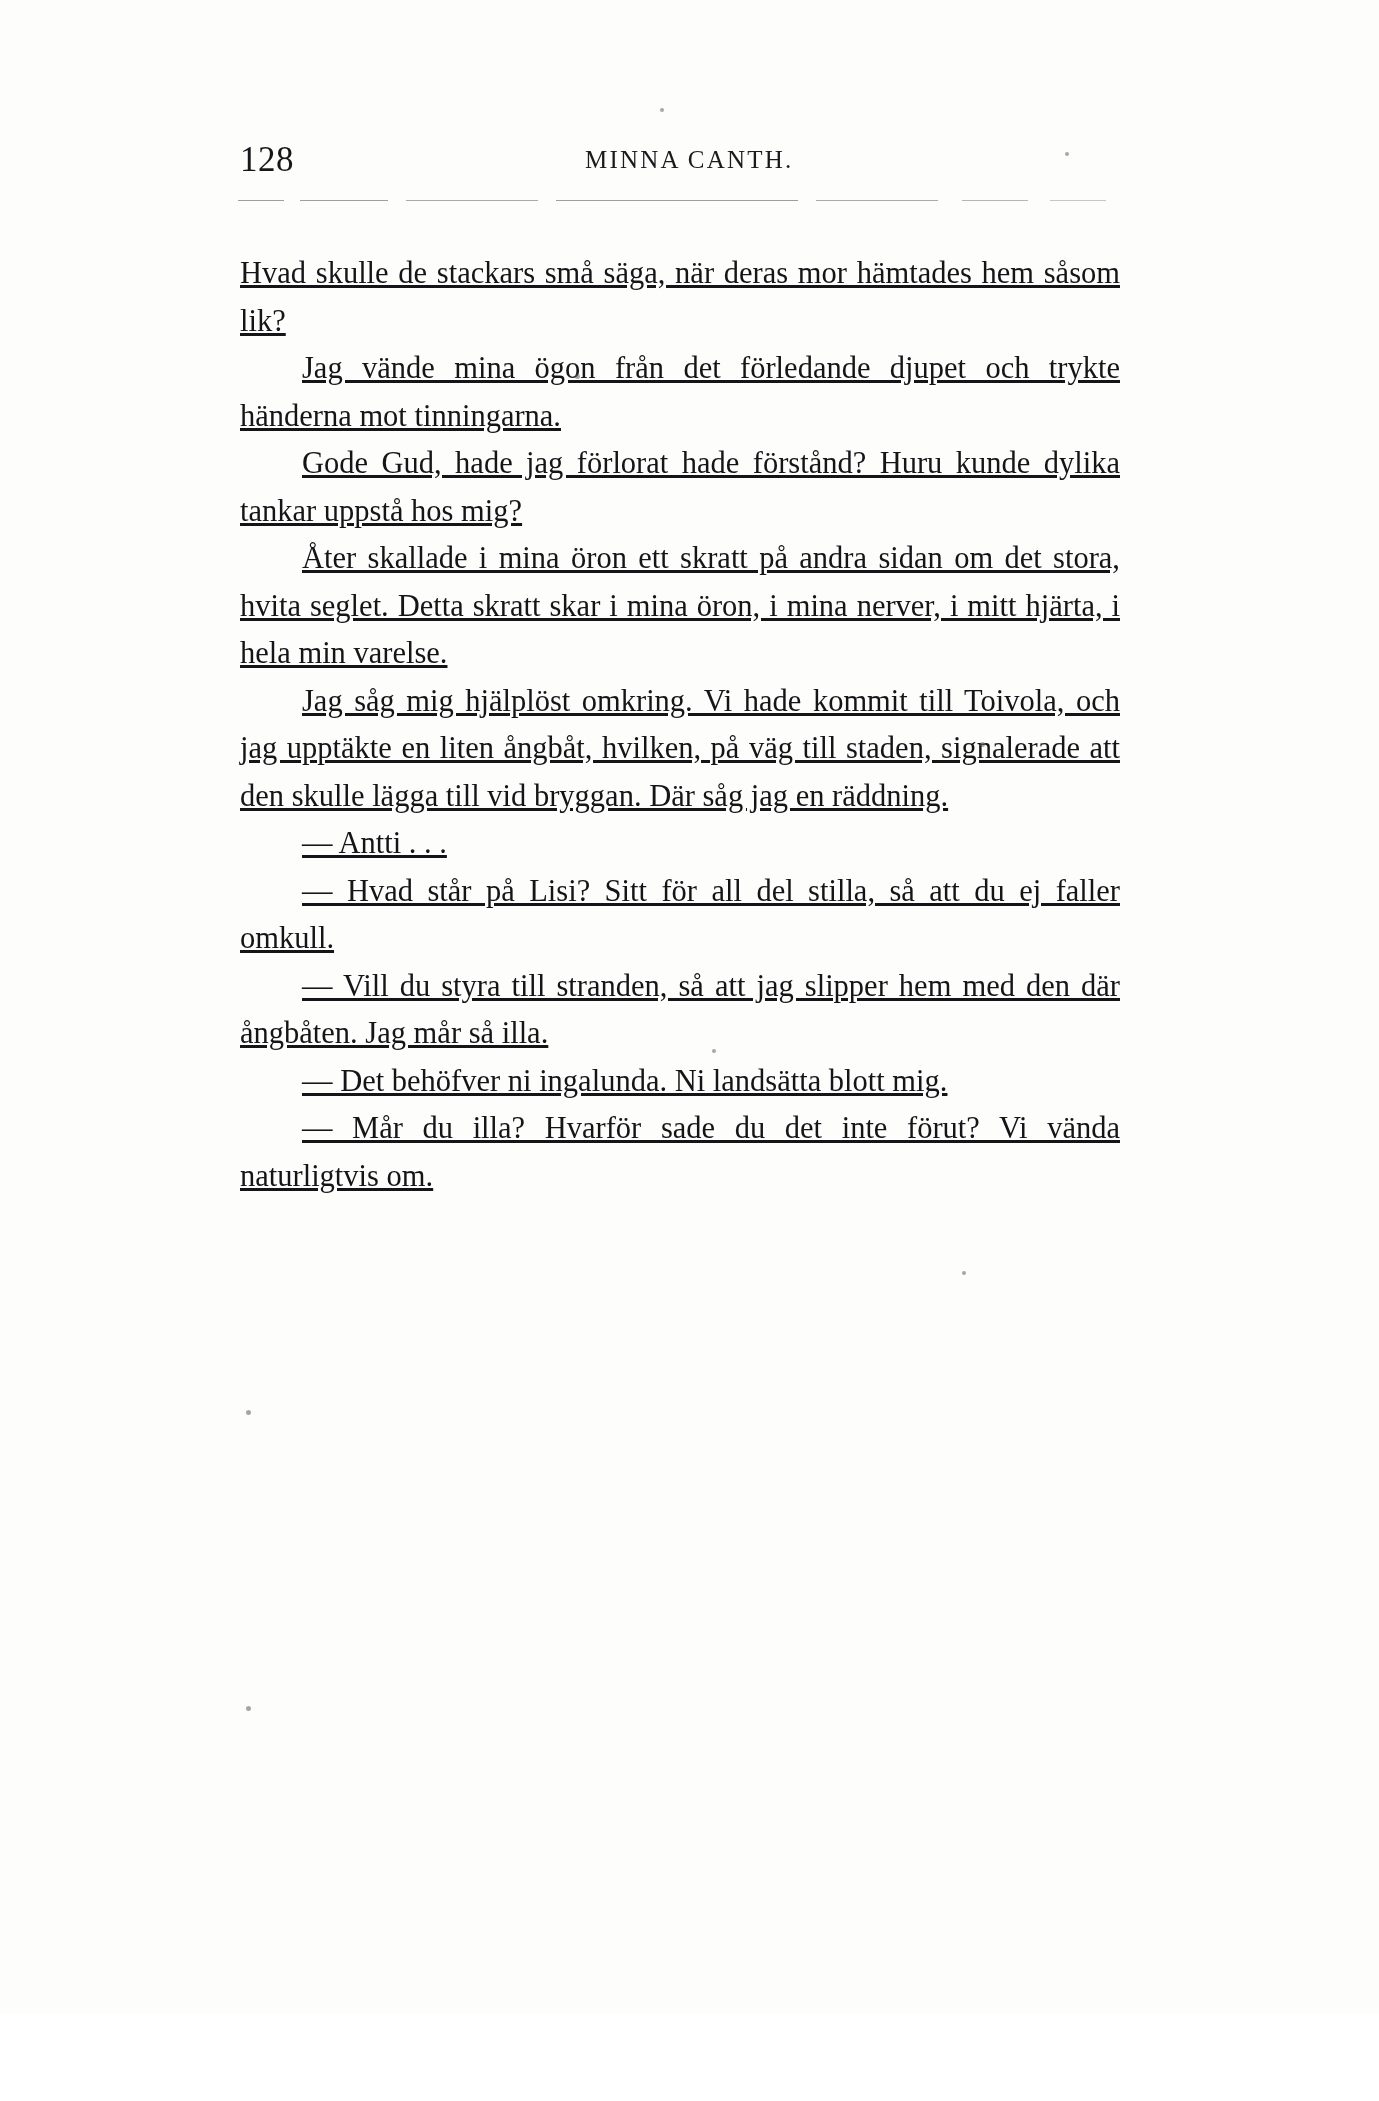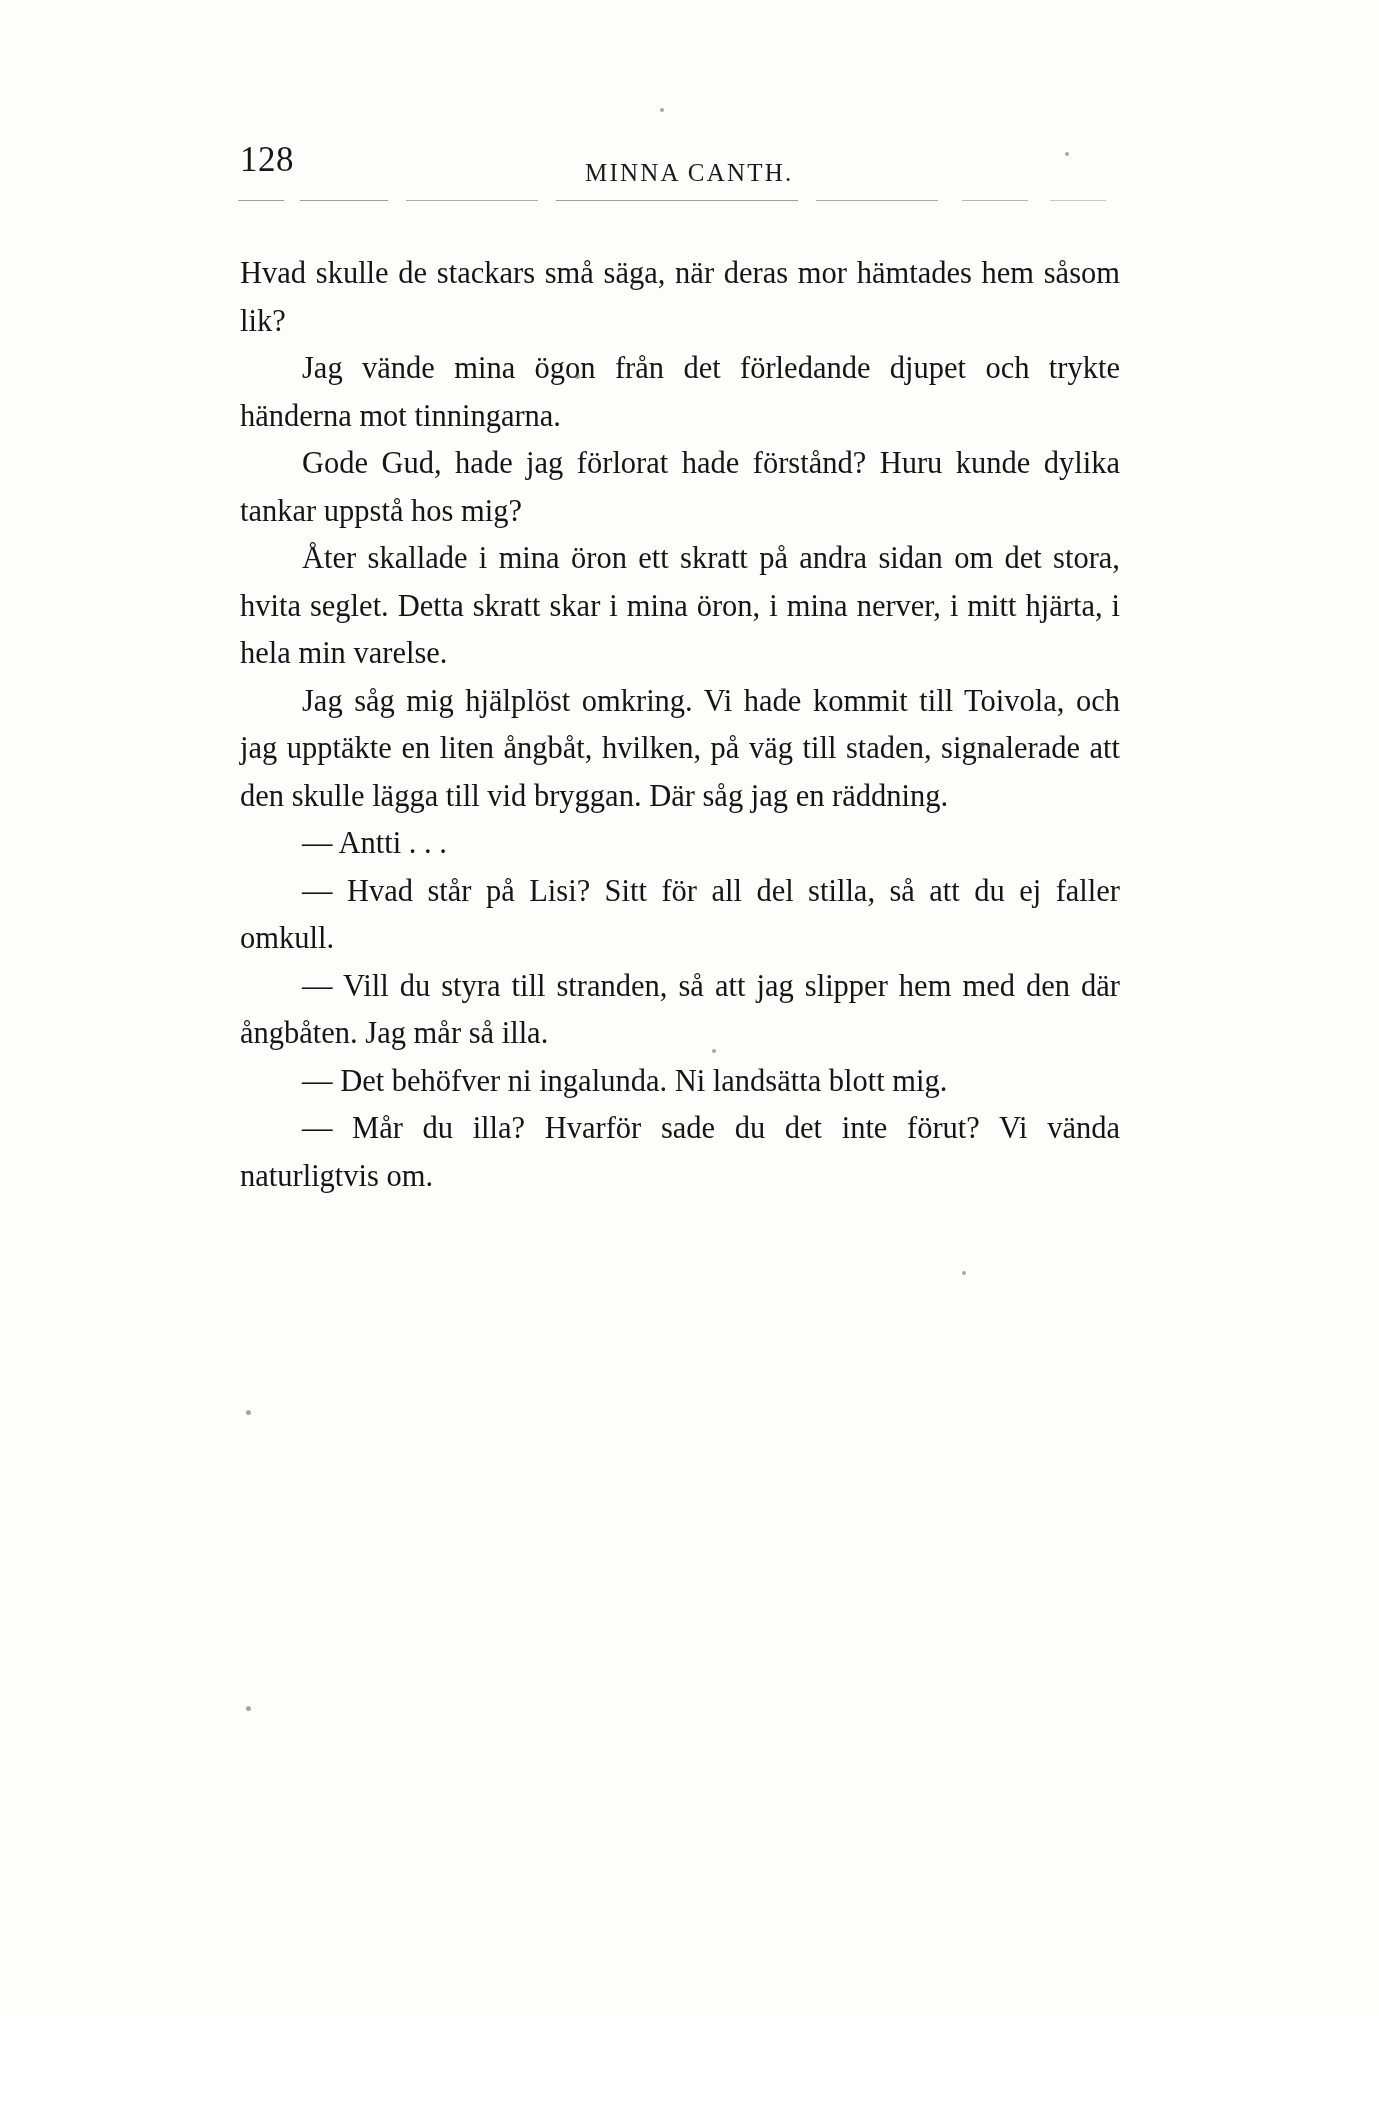--- a/index.html
+++ b/index.html
@@ -34,21 +34,21 @@
     position: absolute;
     left: 0;
     top: 0;
     font-size: 35px;
     letter-spacing: 0.5px;
     color: #17171b;
   }
   .running-title {
     position: absolute;
     left: 345px;
-    top: 19px;
+    top: 6px;
     font-size: 25px;
     letter-spacing: 2.2px;
     color: #1b1b1f;
   }
   .rule {
     position: absolute;
     left: 238px;
     top: 200px;
     width: 868px;
     height: 1px;
@@ -71,20 +71,21 @@
   .body-text {
     position: absolute;
     left: 240px;
     top: 250px;
     width: 880px;
     font-size: 30.5px;
     line-height: 47.5px;
     text-align: justify;
     text-justify: inter-word;
     color: #151519;
+    text-decoration: underline;
   }
   .body-text p {
     margin: 0;
     text-indent: 0;
   }
   .body-text p.indent {
     text-indent: 62px;
   }
   .body-text p.dash-indent {
     text-indent: 62px;

